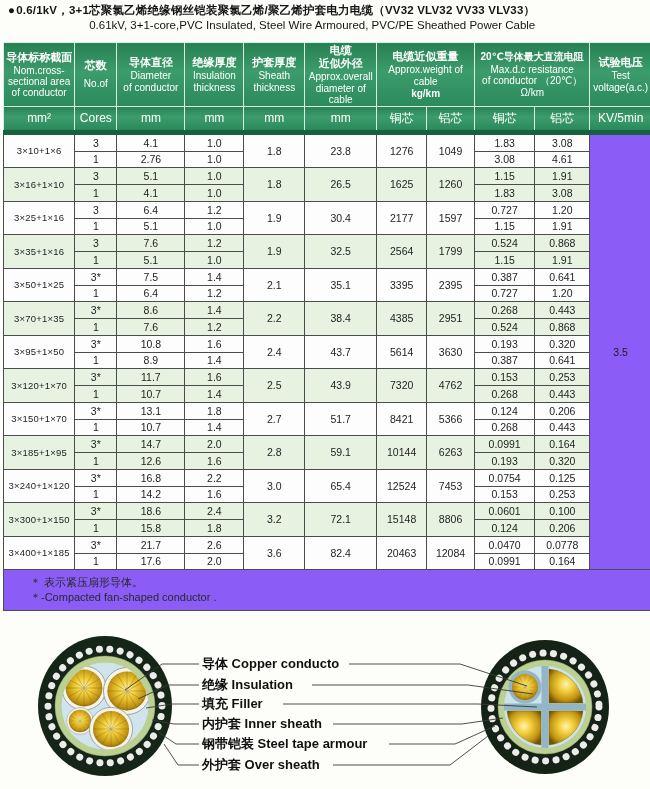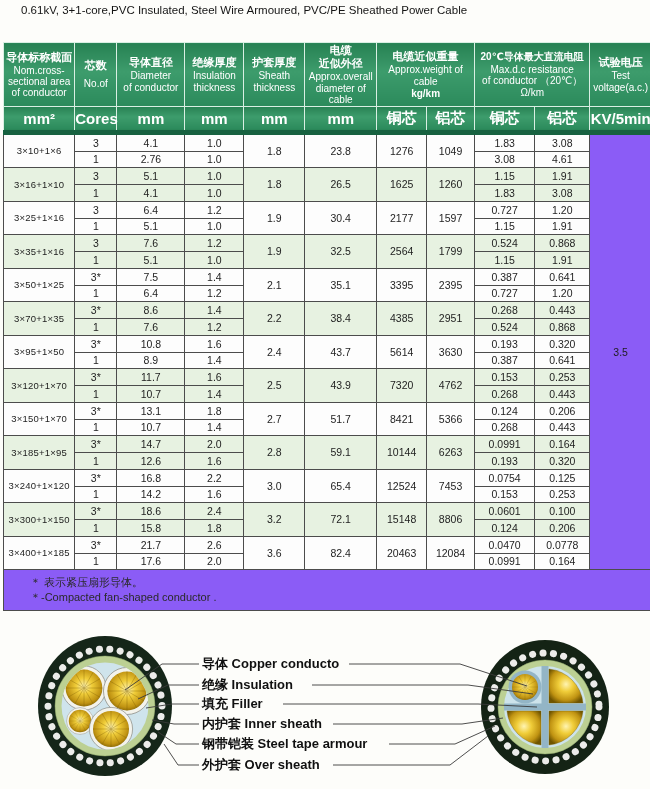--- a/index.html
+++ b/index.html
@@ -9,21 +9,21 @@
   
   .title{position:absolute;left:8px;top:3px;color:#141414;}
   .title .l1{font-size:11.5px;font-weight:700;letter-spacing:0.2px;}
   .title .l1 .bullet{color:#111;margin-right:1px;}
   .title .l2{font-size:11.5px;font-weight:500;margin-left:13px;margin-top:1px;text-align:right;}
 
   
   table.spec{position:absolute;left:3px;top:42px;width:649px;border-collapse:collapse;table-layout:fixed;border:1.5px solid #3c3c3c;}
   thead th{background:linear-gradient(180deg,#278153 0%,#3d9c6c 45%,#2b8a5b 100%);color:#fff;font-weight:400;border:1px solid #d9efe3;padding:1px 0;vertical-align:middle;text-align:center;}
   thead tr.main th{height:54px;}
-  thead tr.units th{height:21px;font-size:15px;font-weight:700;border-bottom:5px solid #176140;}
+  thead tr.units th{height:21px;font-size:12px;font-weight:400;border-bottom:5px solid #176140;}
   th .zh{display:block;font-size:11px;font-weight:700;white-space:pre-line;line-height:1.2;}
   th .en{display:block;font-size:10px;font-weight:400;white-space:pre-line;line-height:1.12;margin-top:1px;}
   th .unit2{display:block;font-size:10px;font-weight:700;margin-top:1px;}
 
   tbody td{border:1px solid #4c4c4c;text-align:center;vertical-align:middle;font-size:10.5px;color:#1d1d1d;height:15.75px;padding:0;background:#fdfdfd;line-height:1;}
   tbody tr.tint td{background:#e7f2e1;}
   tbody td.size{font-size:9.5px;letter-spacing:0.2px;}
   tbody td.test{background:#8b5cf6;font-size:10.5px;}
 
   tfoot td{border:1px solid #4c4c4c;background:#8b5cf6;text-align:left;padding:5px 8px 5px 26px;color:#2a2a2a;}
@@ -32,20 +32,21 @@
   
   svg.diagram{position:absolute;left:0;top:604px;}
   svg text.lbl{font-family:"Liberation Sans","DejaVu Sans",sans-serif;font-size:13px;font-weight:700;fill:#101010;}
 </style>
 </head>
 <body>
 
 <div class="page">
 
   <div class="title">
+    <div class="l1"><span class="bullet">●</span><span>0.6/1kV，3+1芯聚氯乙烯绝缘钢丝铠装聚氯乙烯/聚乙烯护套电力电缆（VV32  VLV32  VV33  VLV33）</span></div>
     <div class="l2">0.61kV, 3+1-core,PVC Insulated, Steel Wire Armoured, PVC/PE Sheathed Power Cable</div>
   </div>
 
   <table class="spec">
     <colgroup>
       <col style="width:11%">
         <col style="width:6.5%">
         <col style="width:10.5%">
         <col style="width:9.1%">
       <col style="width:9.4%">

